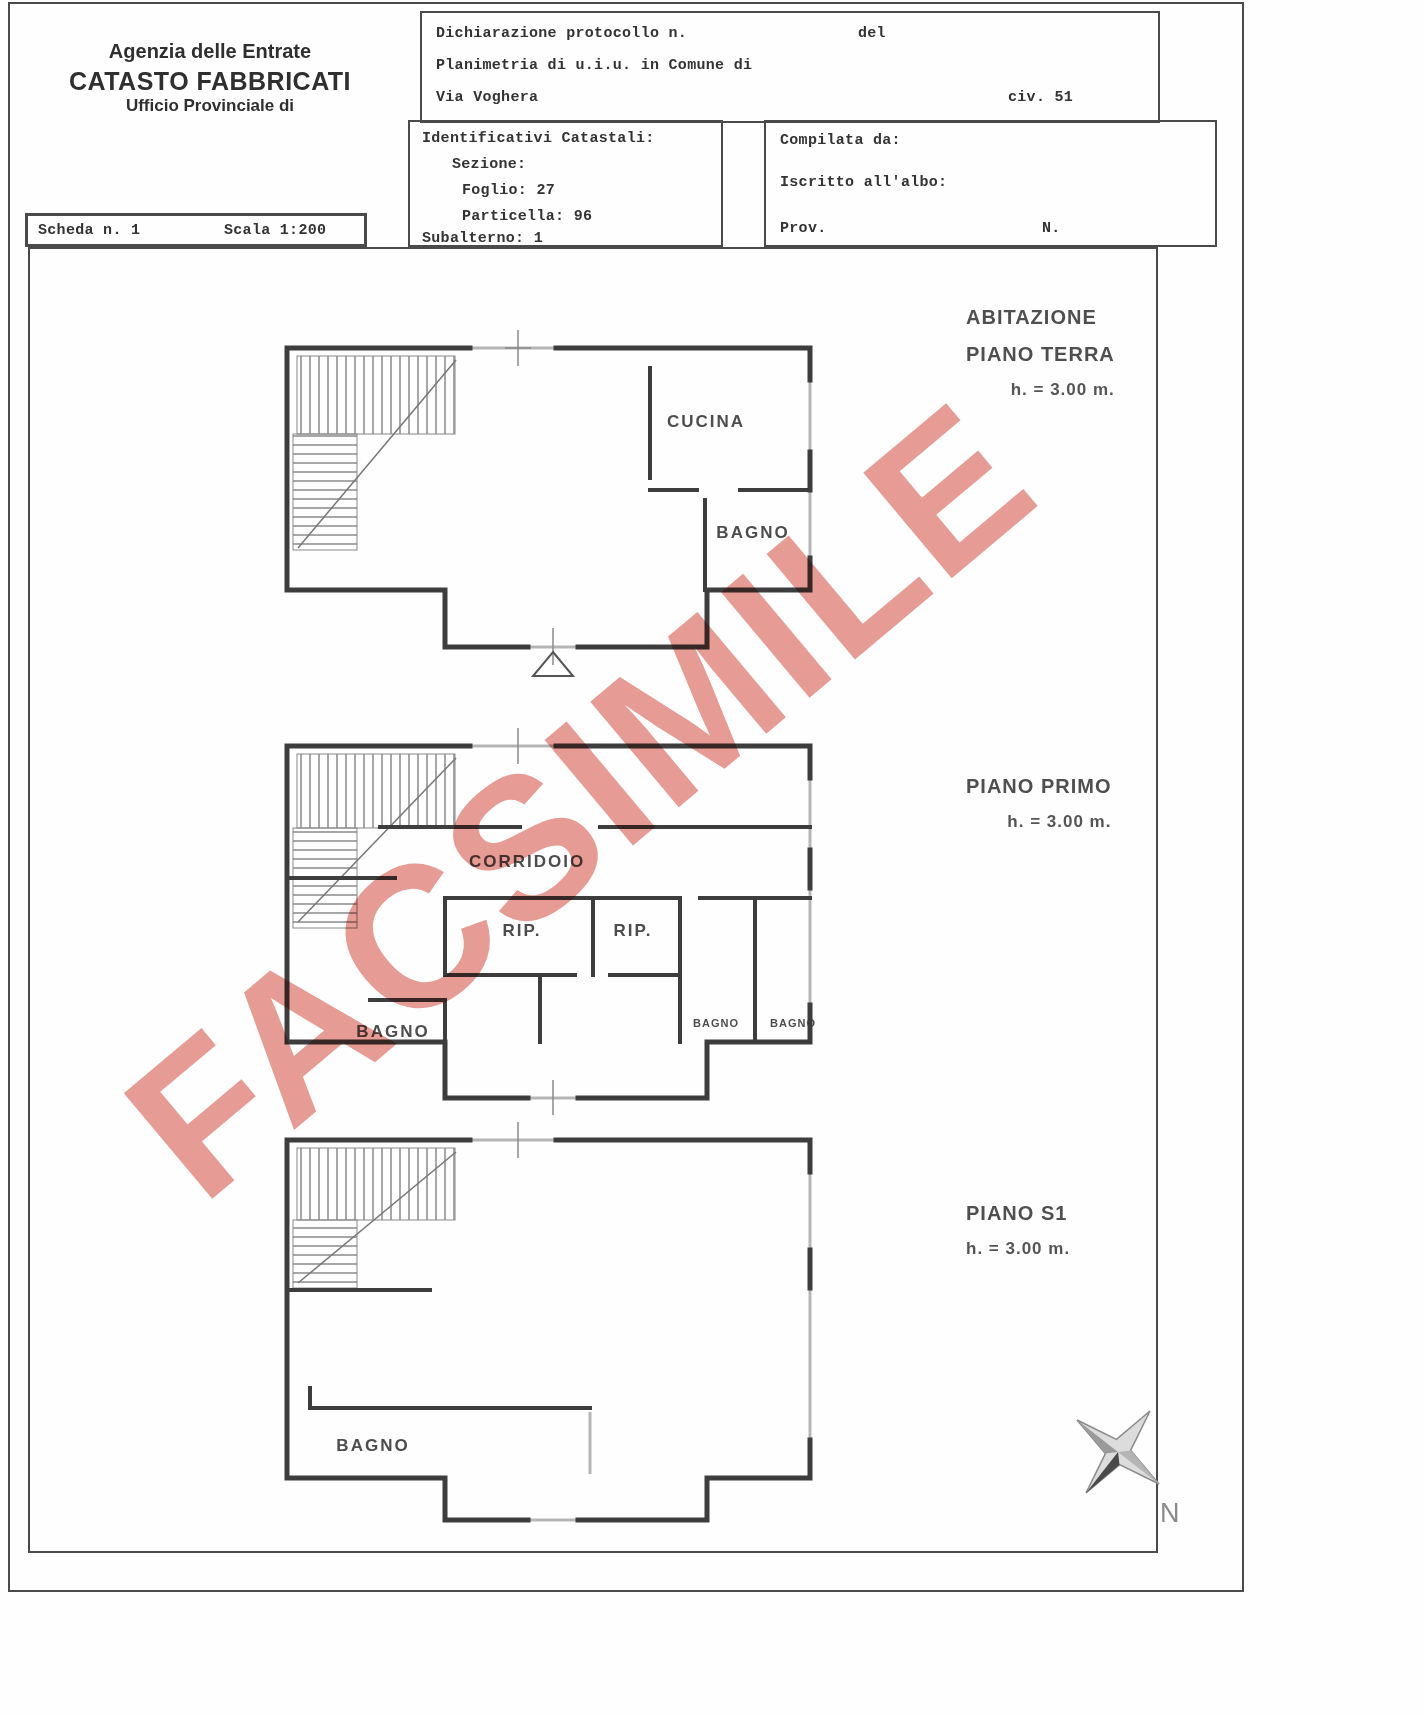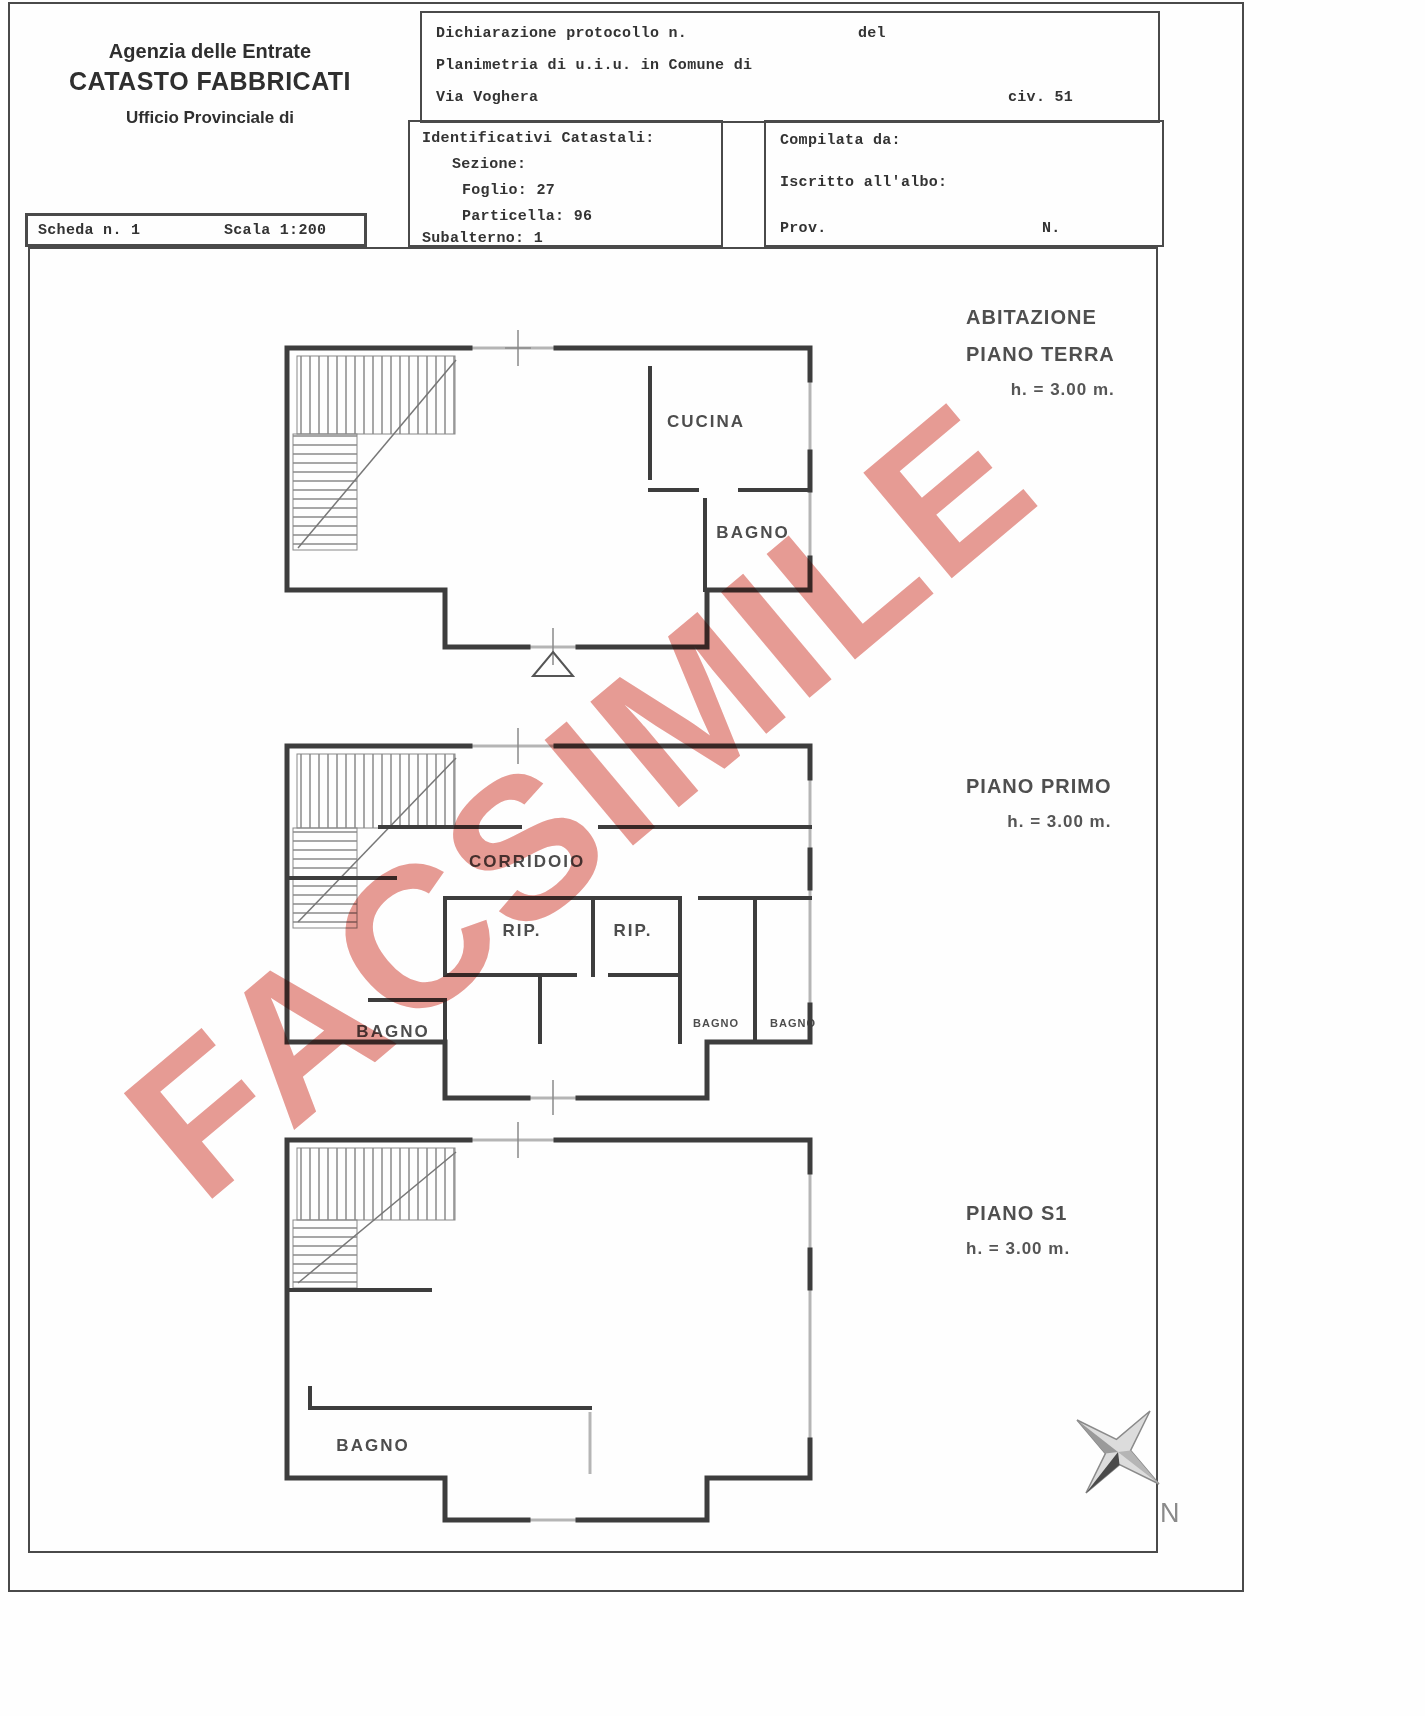--- a/index.html
+++ b/index.html
@@ -7,21 +7,21 @@
         font-family:"Liberation Sans",sans-serif;color:#3a3a3a;}
   .abs{position:absolute;}
   .frame{position:absolute;border:2px solid #4a4a4a;box-sizing:border-box;background:transparent;}
   
   .mono{font-family:"Liberation Mono","DejaVu Sans Mono",monospace;font-weight:700;
         font-size:15px;color:#333;letter-spacing:0.3px;white-space:nowrap;}
   
   .agency{left:60px;top:40px;width:300px;text-align:center;color:#2f2f2f;}
   .agency .l1{font-size:20px;font-weight:700;}
   .agency .l2{font-size:25px;font-weight:800;letter-spacing:0.5px;margin-top:4px;}
-  .agency .l3{font-size:17px;font-weight:700;margin-top:12px;}
+  .agency .l3{font-size:17px;font-weight:700;margin-top:0;}
   
   .floor-title{position:absolute;color:#4f4f4f;font-weight:700;font-size:20px;letter-spacing:1px;white-space:nowrap;}
   .floor-title div{margin-bottom:14px;}
   .hnote{font-weight:700;font-size:17px;color:#555;text-align:right;}
   
   .room{position:absolute;transform:translate(-50%,-50%);font-size:17px;font-weight:700;
         color:#4d4d4d;letter-spacing:2px;white-space:nowrap;}
   .room.small{font-size:11px;letter-spacing:1px;}
   
   #wm{position:absolute;left:-60px;top:700px;width:1280px;text-align:center;
@@ -61,21 +61,21 @@
     <span class="abs mono" style="left:12px;top:86px;margin-left:40px;">
       <span>Particella:</span>
       <span>96</span>
     </span>
     <span class="abs mono" style="left:12px;top:108px;">
       <span>Subalterno:</span>
       <span>1</span>
     </span>
   </div>
 
-  <div class="frame" style="left:764px;top:120px;width:400px;height:127px;text-align:center;">
+  <div class="frame" style="left:764px;top:120px;width:453px;height:127px;text-align:center;">
     <span class="abs mono" style="left:14px;top:10px;">Compilata da:</span>
     <span class="abs mono" style="left:14px;top:52px;">Iscritto all'albo:</span>
     <span class="abs mono" style="left:14px;top:98px;">Prov.</span>
     <span class="abs mono" style="left:276px;top:98px;">N.</span>
   </div>
 
   <div class="frame" style="left:25px;top:213px;width:342px;height:34px;border-width:3px;">
     <span class="abs mono" style="left:10px;top:6px;">Scheda n. 1</span>
     <span class="abs mono" style="left:196px;top:6px;">Scala 1:200</span>
   </div>

